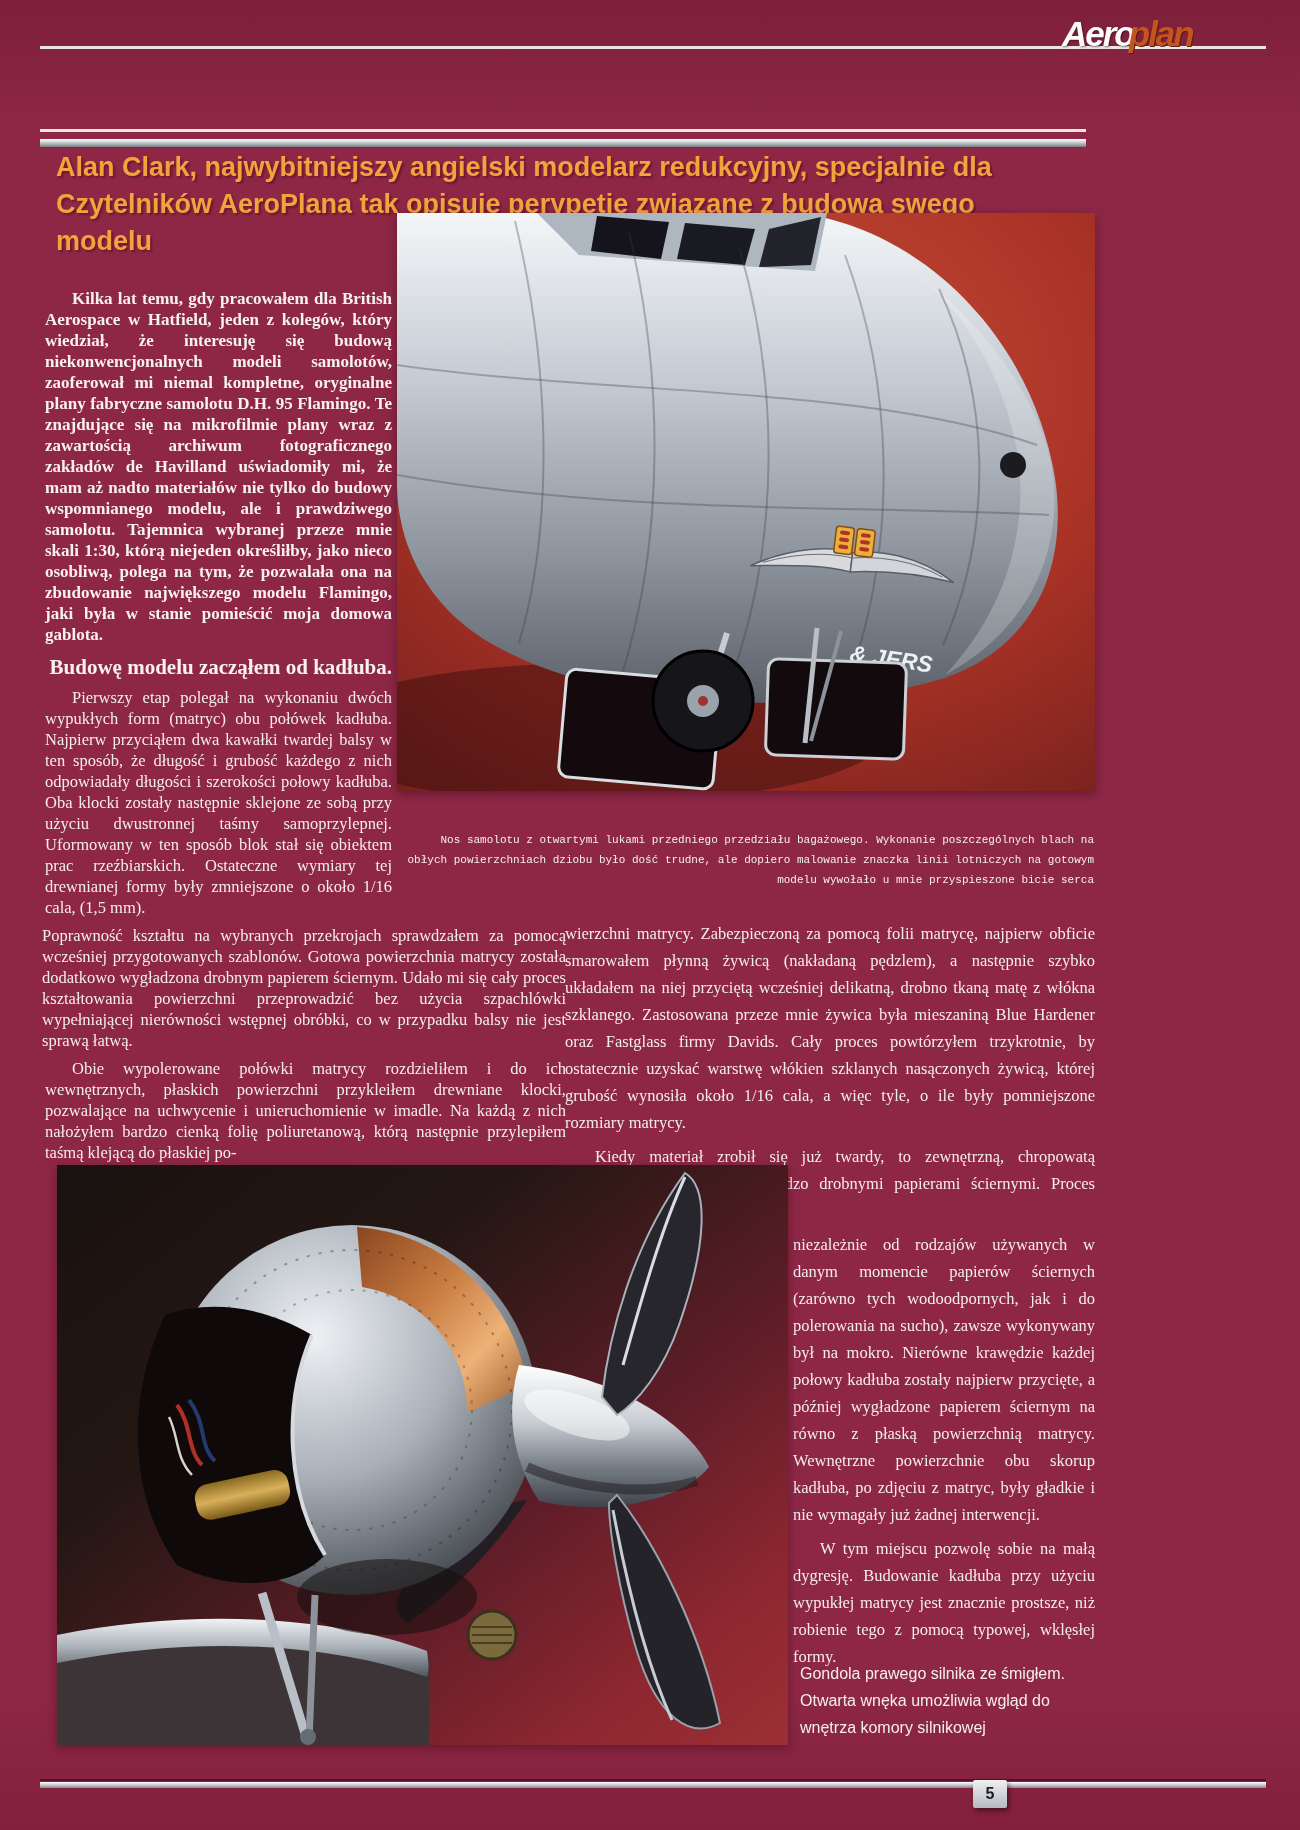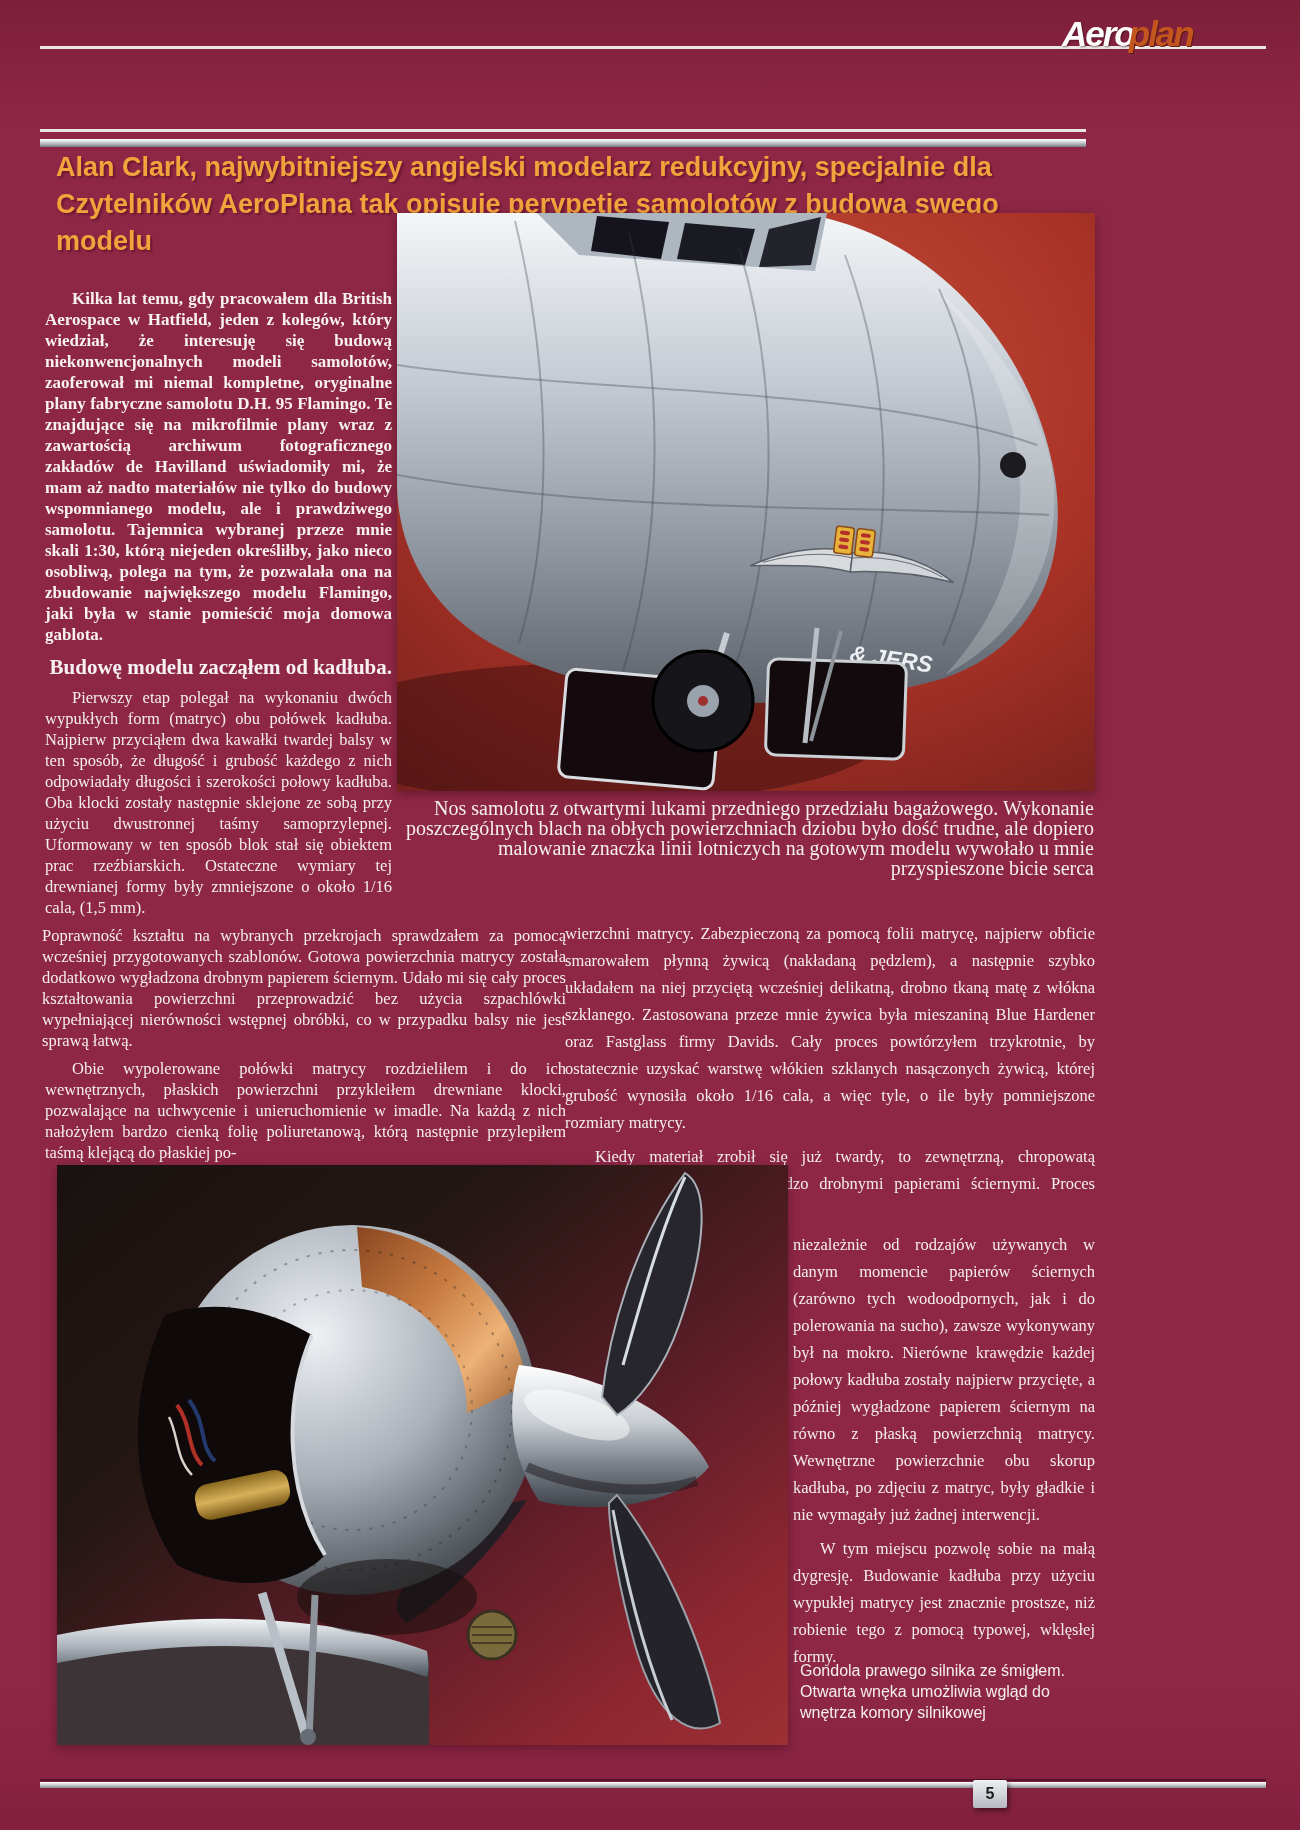--- a/index.html
+++ b/index.html
@@ -33,25 +33,25 @@
   .spacer-left{float:left;width:228px;height:440px;}
   .p-indent{text-indent:27px;margin:0 0 7px 3px;}
   .p-noindent{margin:0 0 7px 0;}
   .p-bold{font-weight:bold;font-size:17px;color:#f7f1f2;}
   h2.section{font-size:21px;font-weight:bold;margin:12px 0 9px 0;color:#f7f1f3;text-align:right;text-indent:0;}
   
   .photo1{position:absolute;left:397px;top:213px;width:698px;height:578px;z-index:1;
         box-shadow:0 3px 10px rgba(30,0,12,.35);}
   .photo2{position:absolute;left:57px;top:1165px;width:731px;height:580px;z-index:3;
         box-shadow:0 3px 10px rgba(30,0,12,.35);}
-  .caption1{position:absolute;left:400px;top:798px;width:694px;z-index:2;
-        font-family:Liberation Serif, serif;font-size:20px;line-height:20px;
+  .caption1{position:absolute;left:400px;top:830px;width:694px;z-index:2;
+        font-family:Liberation Mono, monospace;font-size:11px;line-height:20px;
         color:#f4eef0;text-align:right;}
   .caption2{position:absolute;left:800px;top:1660px;width:302px;z-index:2;
-        font-family:"Liberation Sans","DejaVu Sans",sans-serif;font-size:16px;line-height:21px;color:#f4eef0;}
+        font-family:"Liberation Sans","DejaVu Sans",sans-serif;font-size:16px;line-height:27px;color:#f4eef0;}
   
   .rule-bottom-dark{position:absolute;left:40px;top:1779px;width:1226px;height:2px;background:#58112a;}
   .rule-bottom-silver{position:absolute;left:40px;top:1782px;width:1226px;height:6px;
         background:linear-gradient(180deg,#ffffff,#c9cdd1 50%,#83888d);}
   .page-num{position:absolute;left:973px;top:1780px;width:34px;height:28px;z-index:4;border-radius:2px;
         background:linear-gradient(180deg,#eef0f2,#b6bac0);box-shadow:2px 3px 5px rgba(20,0,10,.5);
         display:flex;align-items:center;justify-content:center;
         font-family:"Liberation Sans","DejaVu Sans",sans-serif;font-weight:bold;font-size:16px;color:#1c1c1c;}
 </style>
 </head>
@@ -59,21 +59,21 @@
 
 <div class="page">
 
   <div class="rule-top"></div>
   <div class="logo">
     <span class="aero">Aero</span><span class="plan">plan</span>
   </div>
   <div class="title-underline"></div>
   <div class="silver-bar"></div>
 
-  <div class="lead">Alan Clark, najwybitniejszy angielski modelarz redukcyjny, specjalnie dla Czytelników AeroPlana tak opisuje perypetie samolotów z budową swego modelu</div>
+  <div class="lead">Alan Clark, najwybitniejszy angielski modelarz redukcyjny, specjalnie dla Czytelników AeroPlana tak opisuje perypetie związane z budową swego modelu</div>
 
   <div class="photo1">
     <svg width="698" height="578" viewBox="0 0 698 578">
       <defs>
         <radialGradient id="p1bg" cx="55%" cy="30%" r="90%">
           <stop offset="0" stop-color="#c44e38"></stop>
             <stop offset="0.55" stop-color="#a93226"></stop>
             <stop offset="1" stop-color="#73201d"></stop>
         </radialGradient>
         <linearGradient id="metal1" x1="0" y1="0" x2="0" y2="1">

